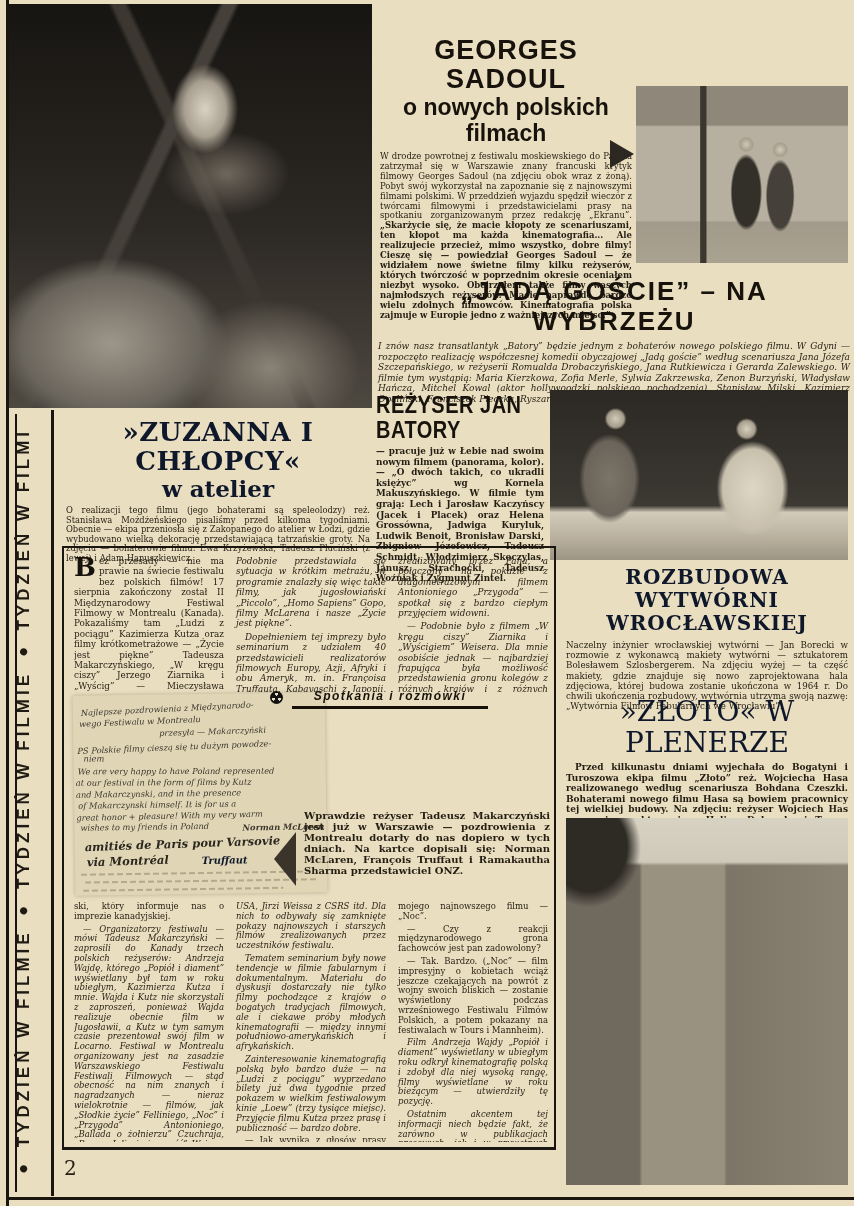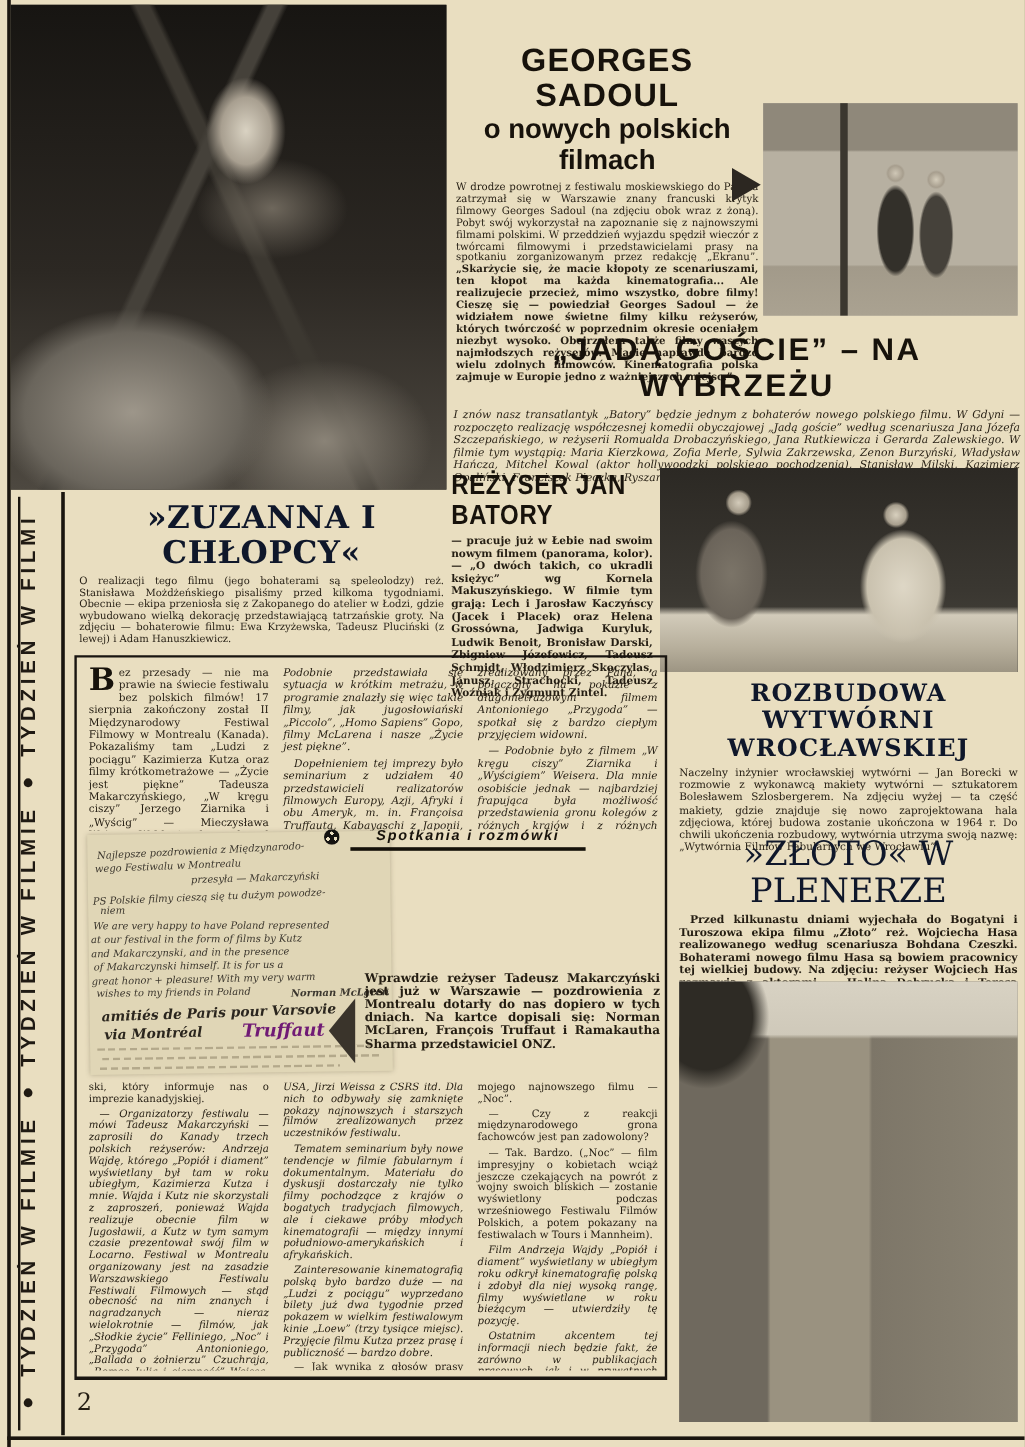--- a/index.html
+++ b/index.html
@@ -110,20 +110,21 @@
   <div class="photo" style="left:550px;top:390px;width:298px;height:170px;background-color:#3a3731;background-image:
          radial-gradient(circle 11px at 22% 17%, #d3cbba 0%, #a59c8b 75%, rgba(0,0,0,0) 100%),
          radial-gradient(ellipse 42px 62px at 20% 52%, #7b7468 0%, #6b645a 60%, rgba(0,0,0,0) 72%),
          radial-gradient(circle 11px at 66% 23%, #d8d0be 0%, #a89f8e 75%, rgba(0,0,0,0) 100%),
          radial-gradient(ellipse 50px 66px at 68% 58%, #ded7c6 0%, #c9c1ae 60%, rgba(0,0,0,0) 72%),
          linear-gradient(180deg, rgba(0,0,0,0) 68%, #d2cbba 72%, #b7af9c 88%, #9d9583 100%),
          linear-gradient(180deg, #2c2924 0%, #3a3731 60%, #4a463e 100%);"></div>
 
   <div class="abs" style="left:66px;top:418px;width:304px;">
     <div class="h-serif" style="font-size:26px;line-height:29px;text-align:center;letter-spacing:.5px;">»ZUZANNA I CHŁOPCY«</div>
+    <div class="h-serif" style="font-size:23px;line-height:26px;text-align:center;">w atelier</div>
     <div class="body-txt" style="margin-top:4px;font-size:8.4px;line-height:9.5px;height:60px;overflow:hidden;">O realizacji tego filmu (jego bohaterami są speleolodzy) reż. Stanisława Możdżeńskiego pisaliśmy przed kilkoma tygodniami. Obecnie — ekipa przeniosła się z Zakopanego do atelier w Łodzi, gdzie wybudowano wielką dekorację przedstawiającą tatrzańskie groty. Na zdjęciu — bohaterowie filmu: Ewa Krzyżewska, Tadeusz Pluciński (z lewej) i Adam Hanuszkiewicz.</div>
   </div>
 
   <div class="main-box">
 
     <div class="cols" style="left:10px;top:8px;width:476px;height:136px;">
       <div class="col body-txt">
         <p class="noindent"><span class="dropcap">B</span><span>ez przesady — nie ma prawie na świecie festiwalu bez polskich filmów! 17 sierpnia zakończony został II Międzynarodowy Festiwal Filmowy w Montrealu (Kanada). Pokazaliśmy tam „Ludzi z pociągu” Kazimierza Kutza oraz filmy krótkometrażowe — „Życie jest piękne” Tadeusza Makarczyńskiego, „W kręgu ciszy” Jerzego Ziarnika i „Wyścig” — Mieczysława Weisera. W Montrealu przebywał także reżyser Tadeusz Makarczyń-</span></p>
       </div>
       <div class="col body-txt it">
@@ -144,21 +145,21 @@
       <div class="hw" style="margin:0 0 0 10px;">niem</div>
       <div class="hw" style="margin:3px 0 0 4px;transform:rotate(.6deg);">We are very happy to have Poland represented</div>
       <div class="hw" style="margin:0 0 0 2px;transform:rotate(.4deg);">at our festival in the form of films by Kutz</div>
       <div class="hw" style="margin:0 0 0 2px;">and Makarczynski, and in the presence</div>
       <div class="hw" style="margin:0 0 0 4px;">of Makarczynski himself. It is for us a</div>
       <div class="hw" style="margin:0 0 0 2px;transform:rotate(-.5deg);">great honor + pleasure! With my very warm</div>
       <div class="hw" style="margin:0 0 0 6px;">wishes to my friends in Poland</div>
       <div class="hw" style="margin:-9px 0 0 168px;font-weight:bold;">Norman McLaren</div>
       <div class="hw hw-big" style="margin:4px 0 0 10px;transform:rotate(-1.2deg);">amitiés de Paris pour Varsovie</div>
       <div class="hw hw-big" style="margin:0 0 0 12px;display:inline-block;transform:rotate(-1deg);">via Montréal</div>
-      <span class="hw" style="font-size:15px;font-weight:bold;color:#701a75;margin-left:28px;">Truffaut</span>
+      <span class="hw" style="font-size:10px;font-weight:bold;color:#0f172a;margin-left:28px;">Truffaut</span>
       <div class="faint-line" style="left:6px;top:178px;width:228px;"></div>
       <div class="faint-line" style="left:10px;top:186px;width:232px;"></div>
       <div class="faint-line" style="left:8px;top:194px;width:200px;"></div>
     </div>
 
     <div class="abs reel" style="left:206px;top:143px;"></div>
     <div class="abs band" style="left:228px;top:141px;width:196px;">Spotkania i rozmówki</div>
 
 
     <div class="abs tri-left" style="left:210px;top:284px;"></div>

